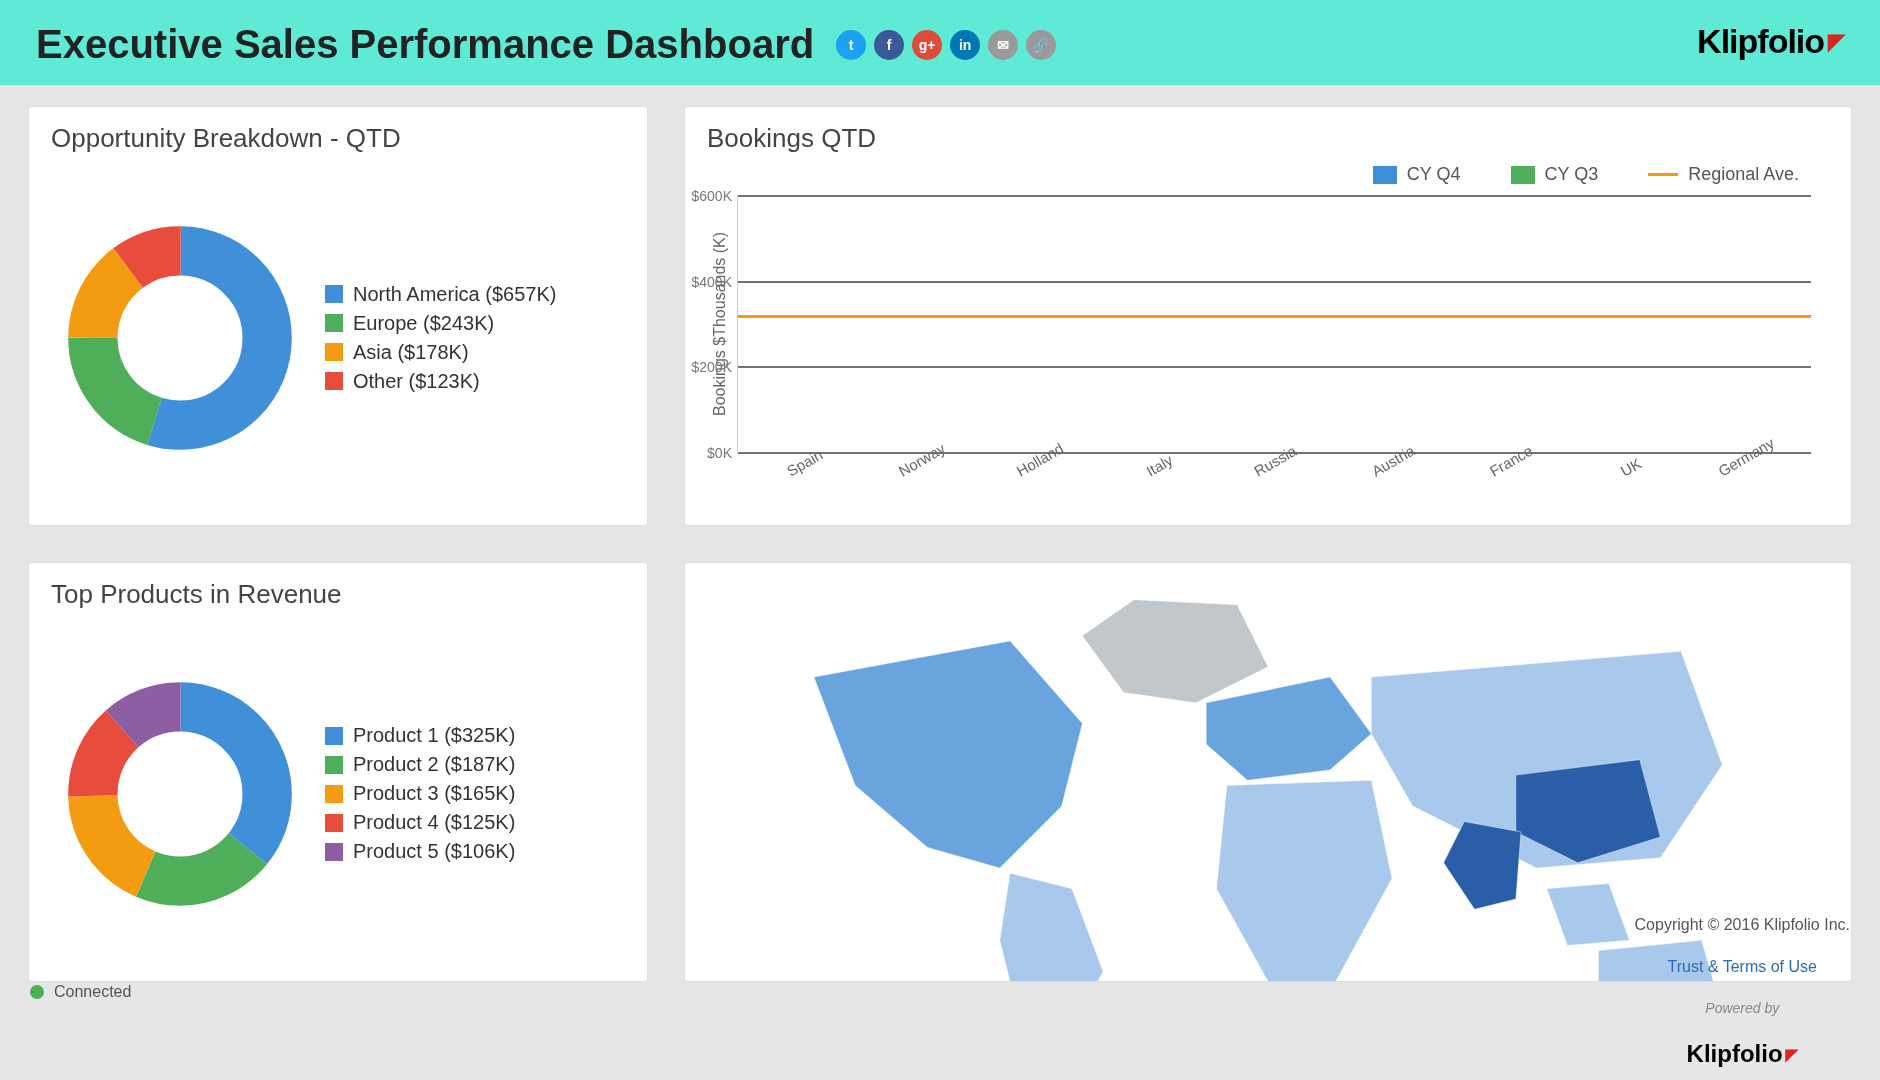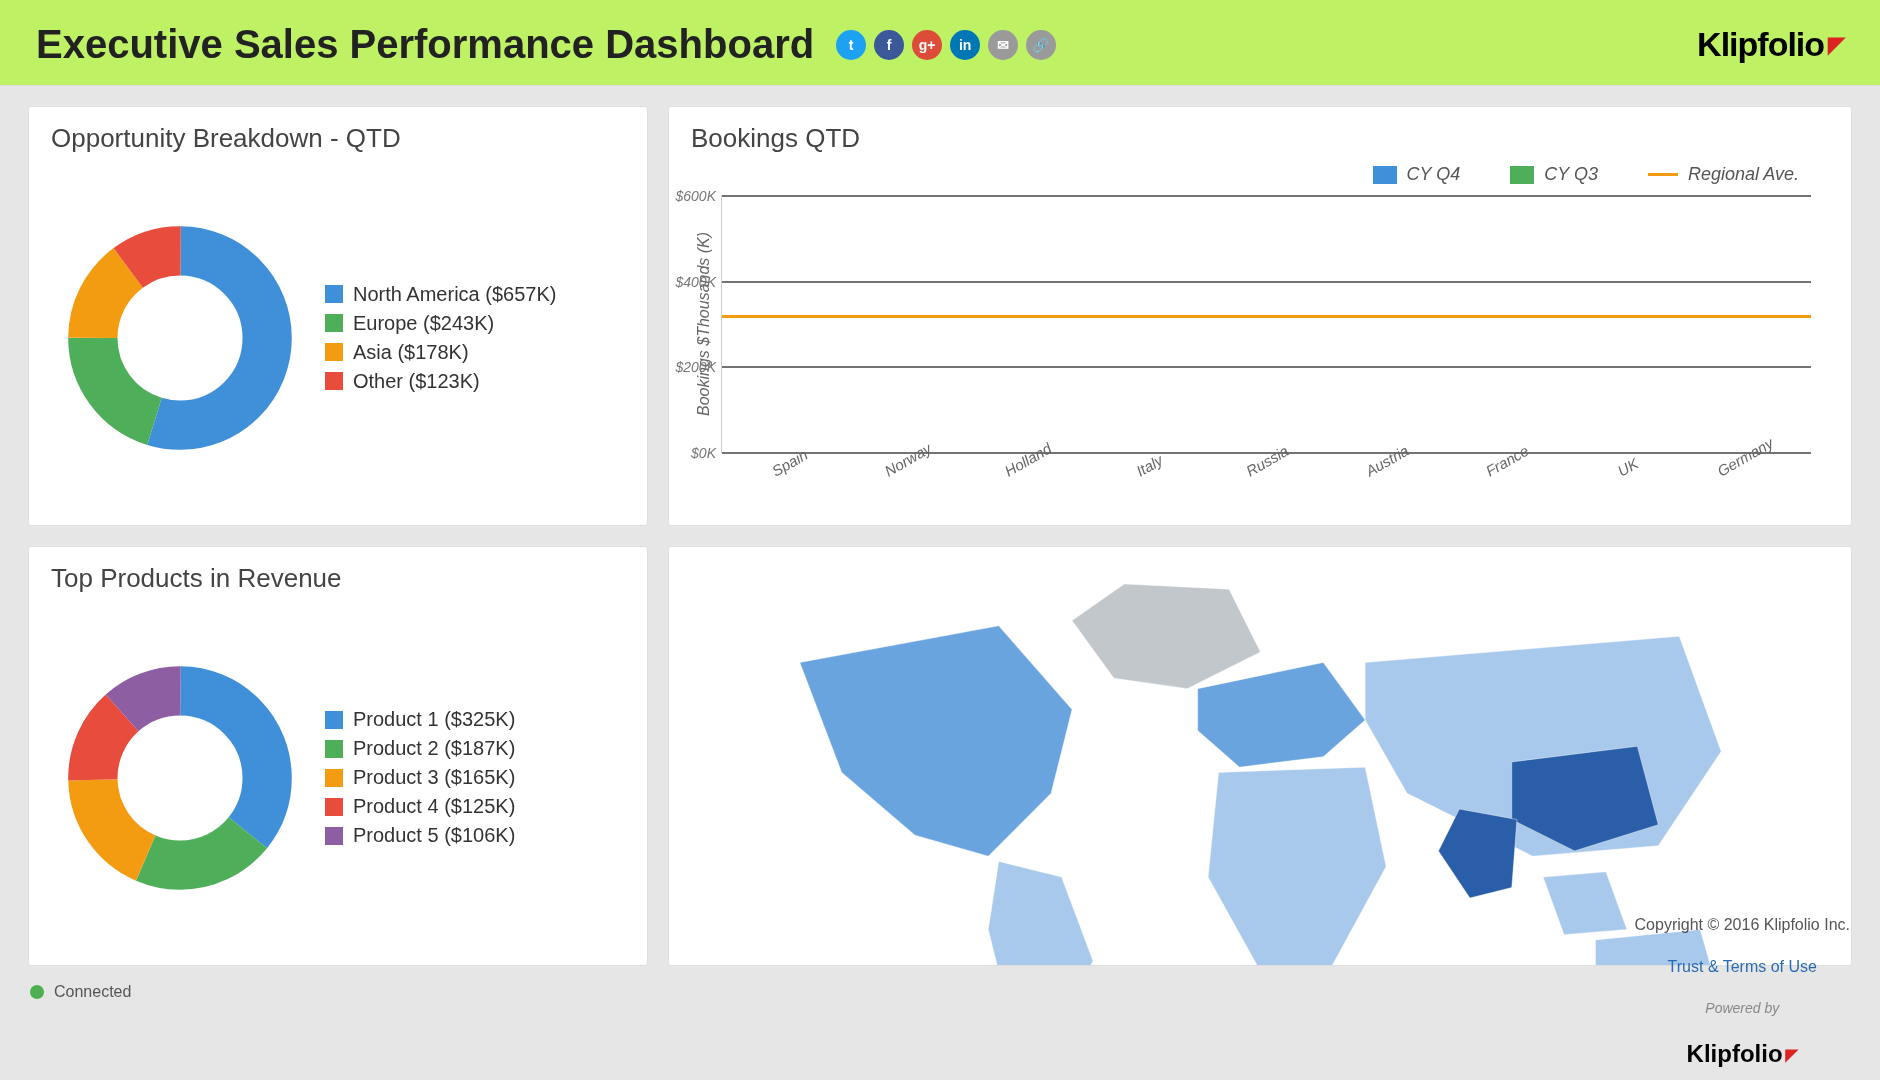--- a/index.html
+++ b/index.html
@@ -1,48 +1,48 @@
 <!DOCTYPE html>
 <html><head>
 <meta charset="utf-8">
 <style>
   * { box-sizing: border-box; margin:0; padding:0; }
   html,body { width:1880px; height:1080px; font-family:"Helvetica Neue",Arial,sans-serif; background:#e6e6e6; color:#333; }
   body { transform-origin: top left; }
 
   
-  .header { background:#bef264; border-bottom:1px solid #ddd; padding:22px 36px 18px 36px;
-            display:flex; align-items:center; justify-content:space-between; }
+  .header { background:#5eead4; border-bottom:1px solid #ddd; padding:22px 36px 18px 36px;
+            display:flex; align-items:flex-start; justify-content:space-between; }
   .header-left { display:flex; align-items:center; gap:22px; }
   .title { font-size:40px; font-weight:700; color:#222; }
   .share-icons { display:flex; gap:8px; }
   .share-icons .ic { width:30px; height:30px; border-radius:50%; display:flex;
                      align-items:center; justify-content:center; color:#fff; font-size:14px;
                      font-weight:700; cursor:pointer; }
   .ic-tw{background:#1da1f2;} .ic-fb{background:#3b5998;} .ic-gp{background:#dd4b39;}
   .ic-in{background:#0077b5;} .ic-mail{background:#9a9a9a;} .ic-link{background:#9a9a9a;}
   .brand { font-size:34px; font-weight:800; letter-spacing:-1px; color:#000; display:flex; align-items:center; gap:4px;}
   .brand .mark { color:#d22; font-size:22px; }
 
   
   .board { padding:20px 28px; display:grid; grid-template-columns: 620px 1fr;
-           grid-template-rows: 420px 420px; gap:20px; }
+           grid-template-rows: 420px 420px; gap:36px; }
   .card { background:#fff; border:1px solid #ddd; border-radius:3px; padding:16px 22px 10px 22px;
           display:flex; flex-direction:column; overflow:hidden; }
   .card-title { font-size:26px; color:#444; font-weight:400; margin-bottom:6px; }
 
   
   .donut-body { flex:1; display:flex; align-items:center; gap:30px; padding-left:14px;}
   .donut-svg { width:230px; height:230px; }
   .legend-col { display:flex; flex-direction:column; gap:6px; font-size:20px; color:#333;}
   .legend-row { display:flex; align-items:center; gap:10px; }
   .swatch { width:18px; height:18px; }
 
   
-  .bookings-body { flex:1; display:flex; flex-direction:column;font-style:italic; }
+  .bookings-body { flex:1; display:flex; flex-direction:column; }
   .bookings-legend { display:flex; gap:50px; justify-content:flex-end; font-size:18px;
                      color:#555; padding:4px 30px 10px 0;}
   .bookings-legend .swatch{width:24px;height:18px;}
   .bookings-legend .line-sw{width:30px;height:3px;background:#f39c12;align-self:center;}
   .bar-area { flex:1; position:relative; display:flex; }
   .yaxis-label { writing-mode:vertical-rl; transform:rotate(180deg); font-size:16px;
                  color:#666; text-align:center; padding:0 4px;}
   .plot { flex:1; position:relative; border-left:1px solid #ccc; border-bottom:1px solid #ccc;
           margin:0 18px 0 4px;}
   .grid-line{position:absolute;left:0;right:0;border-top:2px solid #737373;font-size:14px;color:#777;}

